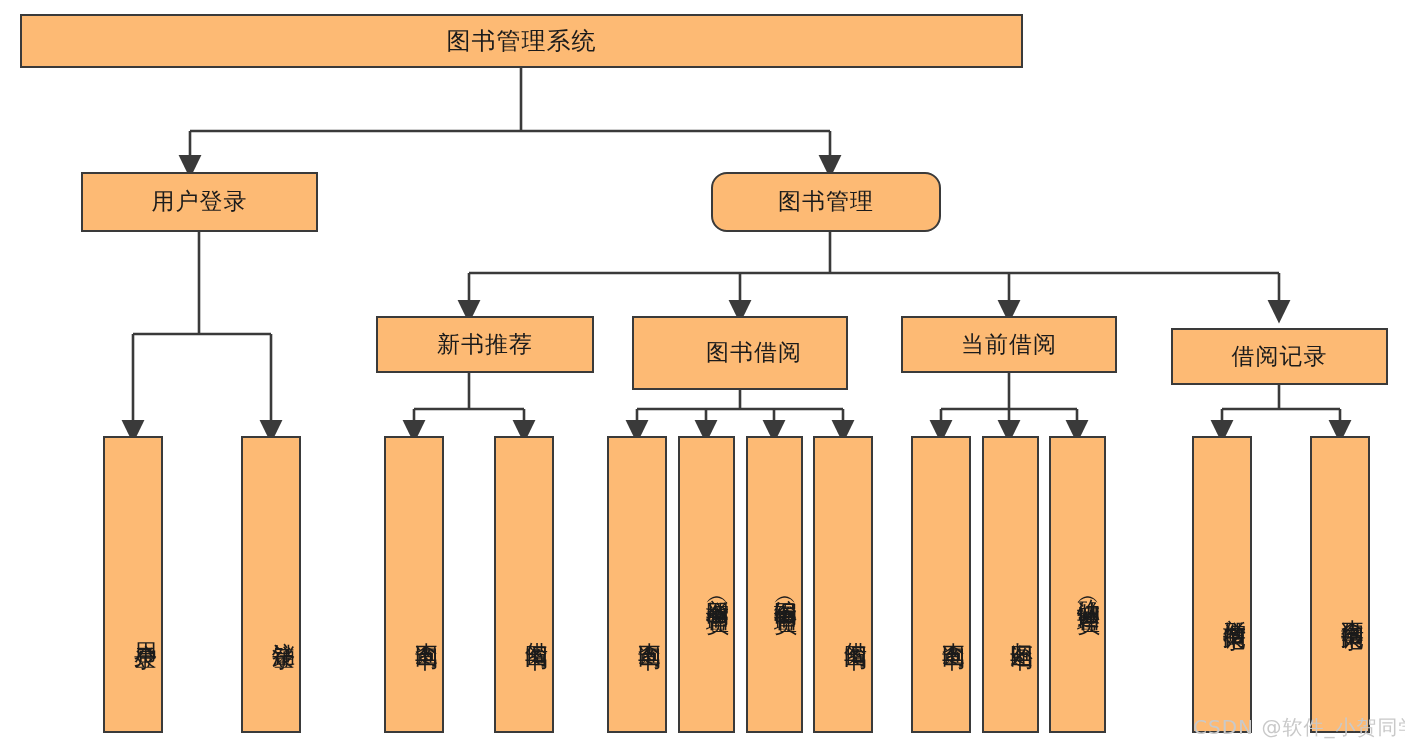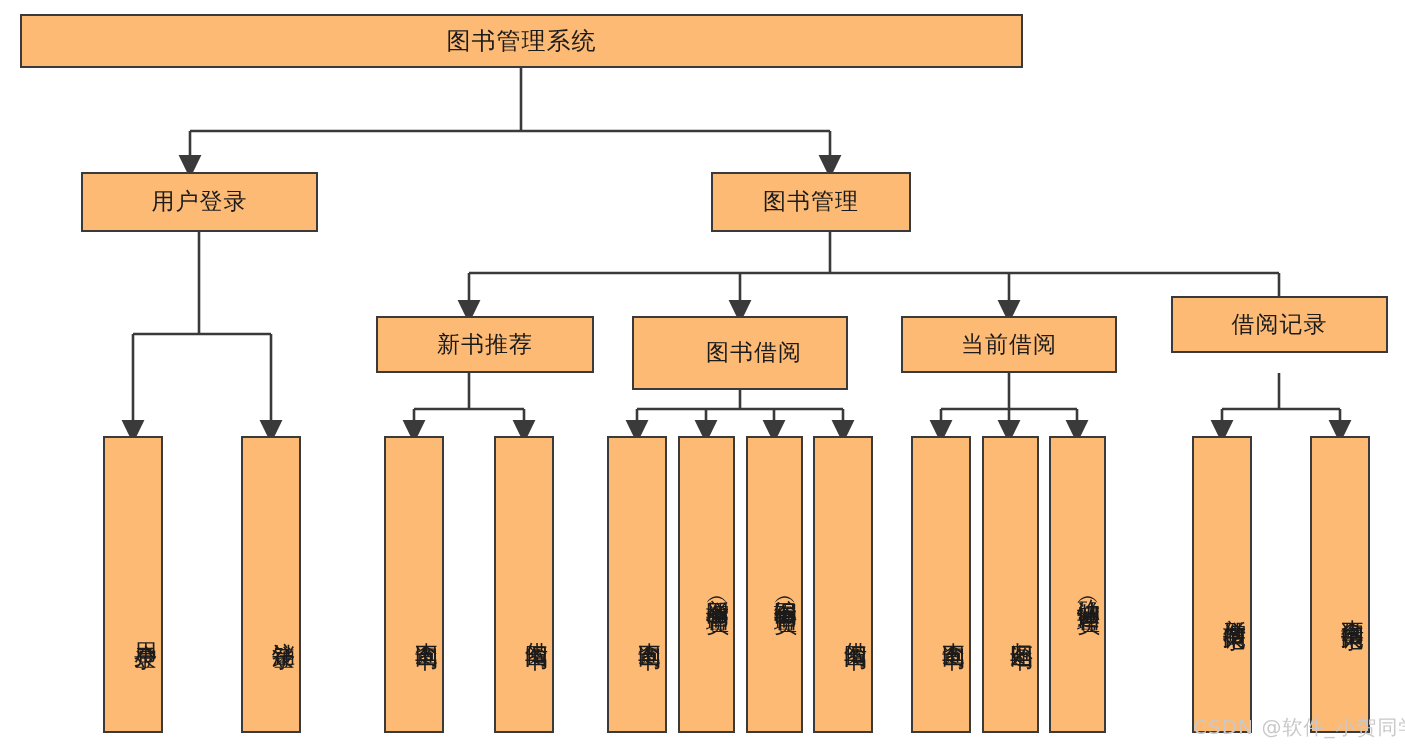--- a/index.html
+++ b/index.html
@@ -122,34 +122,34 @@
     </g>
   </svg>
 
   <div class="node horiz root" style="left:20px; top:14px; width:1003px; height:54px;">
     <span>图书管理系统</span>
   </div>
 
   <div class="node horiz" style="left:81px; top:172px; width:237px; height:60px;">
     <span>用户登录</span>
   </div>
-  <div class="node horiz" style="left:711px; top:172px; width:200px; height:60px;">
+  <div class="node horiz" style="left:711px; top:172px; width:230px; height:60px;border-radius:16px;">
     <span>图书管理</span>
   </div>
 
   <div class="node horiz" style="left:376px; top:316px; width:218px; height:57px;">
     <span>新书推荐</span>
   </div>
   <div class="node horiz" style="left:632px; top:316px; width:216px; height:74px;padding-left:28px;">
     <span>图书借阅</span>
   </div>
   <div class="node horiz" style="left:901px; top:316px; width:216px; height:57px;">
     <span>当前借阅</span>
   </div>
-  <div class="node horiz" style="left:1171px; top:296px; width:217px; height:57px;">
+  <div class="node horiz" style="left:1171px; top:328px; width:217px; height:57px;">
     <span>借阅记录</span>
   </div>
 
   <div class="node vert" style="left:103px; top:436px; width:60px; height:297px; padding-top:86px;">
     <span class="vlabel">用户登录</span>
   </div>
   <div class="node vert" style="left:241px; top:436px; width:60px; height:297px; padding-top:86px;">
     <span class="vlabel">注销登录</span>
   </div>
 

